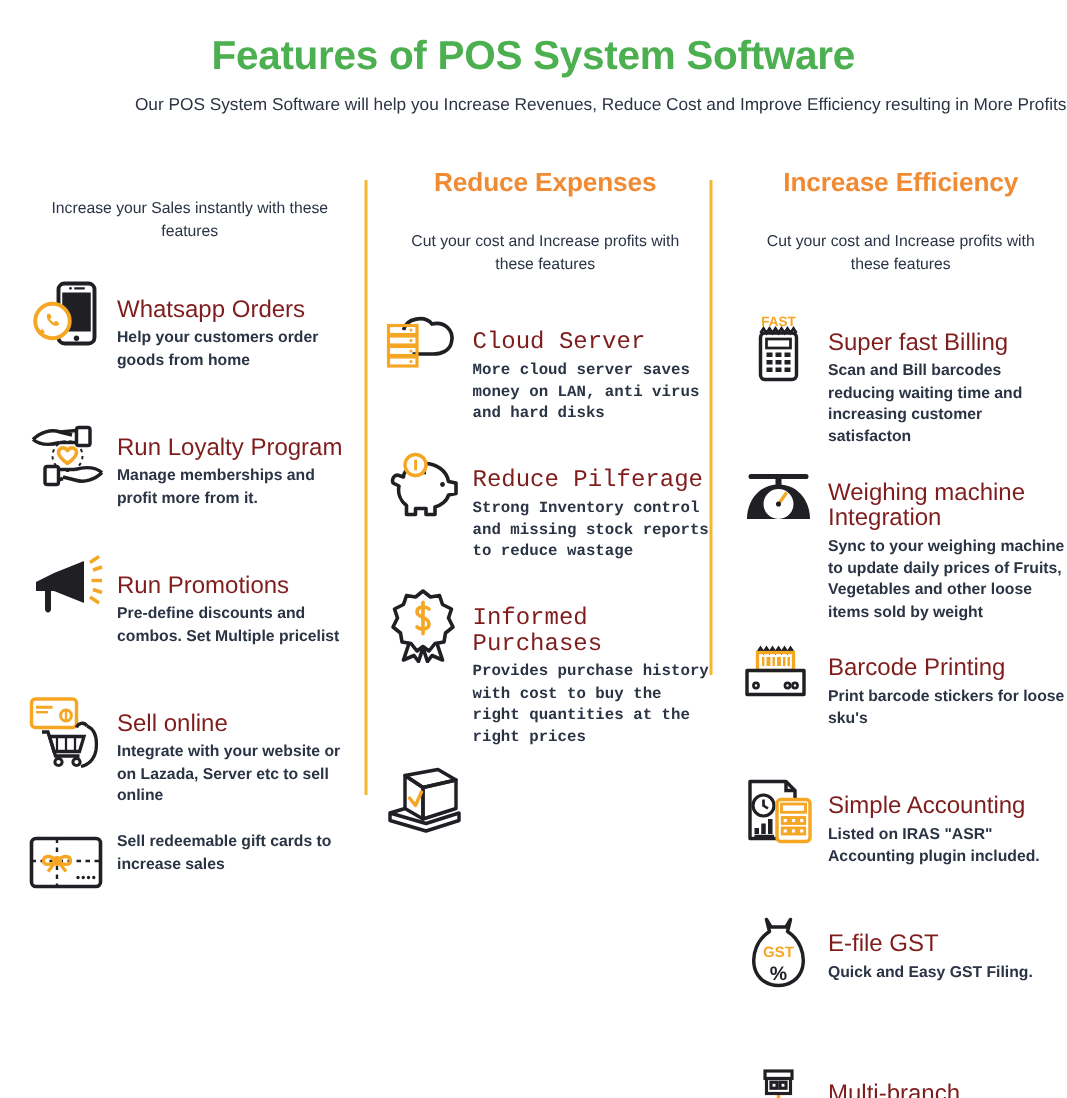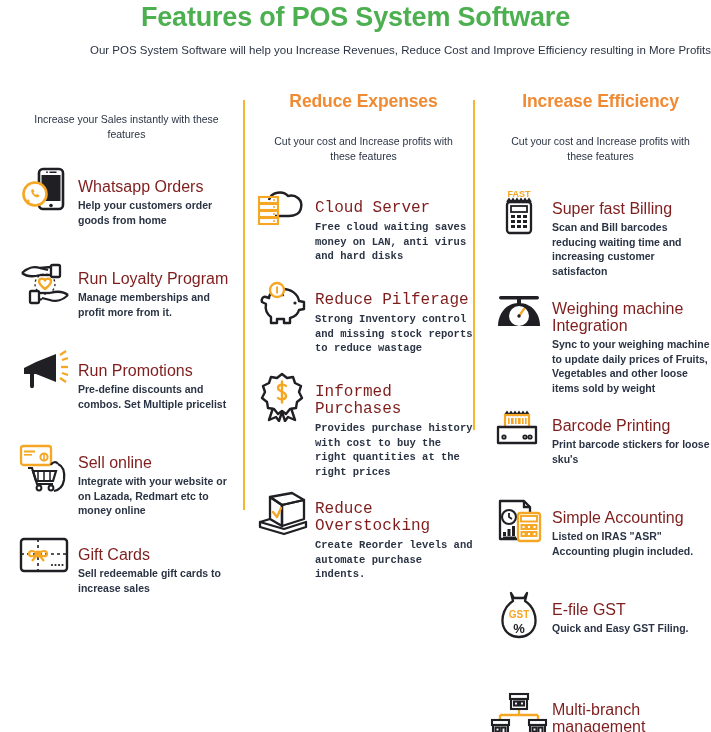--- a/index.html
+++ b/index.html
@@ -6,21 +6,21 @@
   html, body {
     margin: 0; padding: 0;
     width: 711px; height: 732px;
     background: #ffffff;
     font-family: "Liberation Sans", sans-serif;
     overflow: hidden;
   }
   .page { position: relative; width: 711px; height: 732px; background:#fff; }
 
   
-  .hero { text-align: center; }
+  .hero { padding-top: 20px; text-align: center; }
   .hero-title {
     color: #4cb050;
     font-size: 27px;
     font-weight: bold;
     letter-spacing: -0.2px;
     line-height: 34px;
     margin: 0;
   }
   .hero-sub {
     color: #2b3444;
@@ -205,42 +205,41 @@
               <path d="M15 29 L38 29 L35 39 L18 39 Z" fill="none" stroke="#1f1f24" stroke-width="2.2"></path>
               <path d="M20 29 L20 39 M26 29 L26 39 M32 29 L32 39" stroke="#1f1f24" stroke-width="1.5"></path>
               <circle cx="21" cy="46" r="2.4" fill="none" stroke="#1f1f24" stroke-width="2"></circle>
               <circle cx="33" cy="46" r="2.4" fill="none" stroke="#1f1f24" stroke-width="2"></circle>
               <path d="M40 22 C45 24, 47 30, 46 38 C45 44, 41 48, 36 49" fill="none" stroke="#1f1f24" stroke-width="2.2"></path>
               <path d="M40 22 C38 19, 34 20, 33 23" fill="none" stroke="#1f1f24" stroke-width="2.2"></path>
             </svg>
           </div>
           <div class="item-body">
             <h3 class="item-title">Sell online</h3>
-            <p class="item-text">Integrate with your website or on Lazada, Redmart etc to money online</p>
+            <p class="item-text">Integrate with your website or on Lazada, Server etc to sell online</p>
           </div>
         </div>
 
         <div class="item">
           <div class="item-icon">
             <svg width="54" height="44" viewBox="0 0 54 44">
               <rect x="3" y="5" width="46" height="32" rx="3" fill="none" stroke="#1f1f24" stroke-width="2.4"></rect>
               <path d="M20 5 L20 37" stroke="#1f1f24" stroke-width="1.6" stroke-dasharray="3 3"></path>
               <path d="M3 20 L49 20" stroke="#1f1f24" stroke-width="1.6" stroke-dasharray="3 3"></path>
               <path d="M20 20 C16 16, 11 16, 11 20 C11 23, 16 23, 20 20 Z" fill="none" stroke="#f5a623" stroke-width="2.2"></path>
               <path d="M20 20 C24 16, 29 16, 29 20 C29 23, 24 23, 20 20 Z" fill="none" stroke="#f5a623" stroke-width="2.2"></path>
               <circle cx="20" cy="20" r="2.3" fill="none" stroke="#f5a623" stroke-width="2.2"></circle>
               <path d="M18 22 L14 27 M22 22 L26 27" stroke="#f5a623" stroke-width="2.2"></path>
               <circle cx="34" cy="31" r="1.1" fill="#1f1f24"></circle>
               <circle cx="37.5" cy="31" r="1.1" fill="#1f1f24"></circle>
               <circle cx="41" cy="31" r="1.1" fill="#1f1f24"></circle>
               <circle cx="44.5" cy="31" r="1.1" fill="#1f1f24"></circle>
             </svg>
           </div>
           <div class="item-body">
-            <h3 class="item-title">Gift Cards</h3>
             <p class="item-text">Sell redeemable gift cards to increase sales</p>
           </div>
         </div>
 
       </div>
     </div>
 
     <div class="col col2">
       <div class="col-head">
         <h2 class="col-title">Reduce Expenses</h2>
@@ -257,21 +256,21 @@
               <rect x="4" y="23" width="19" height="6" fill="none" stroke="#f5a623" stroke-width="2.1"></rect>
               <rect x="4" y="30" width="19" height="6" fill="none" stroke="#f5a623" stroke-width="2.1"></rect>
               <circle cx="19" cy="12" r="1" fill="#f5a623"></circle>
               <circle cx="19" cy="19" r="1" fill="#f5a623"></circle>
               <circle cx="19" cy="26" r="1" fill="#f5a623"></circle>
               <circle cx="19" cy="33" r="1" fill="#f5a623"></circle>
             </svg>
           </div>
           <div class="item-body">
             <h3 class="item-title">Cloud Server</h3>
-            <p class="item-text">Free cloud waiting saves money on LAN, anti virus and hard disks</p>
+            <p class="item-text">More cloud server saves money on LAN, anti virus and hard disks</p>
           </div>
         </div>
 
         <div class="item">
           <div class="item-icon">
             <svg width="54" height="48" viewBox="0 0 54 48">
               <path d="M14 18 C14 13, 21 9, 28 9 C36 9, 43 14, 44 21 L49 22 L49 29 L44 30 C43 34, 39 37, 35 38 L35 43 L29 43 L29 39 L22 39 L22 43 L16 43 L16 37 C12 34, 10 29, 11 24 L7 22 C6 19, 8 16, 11 17 Z" fill="none" stroke="#1f1f24" stroke-width="2.4" stroke-linejoin="round"></path>
               <circle cx="40" cy="23" r="1.6" fill="#1f1f24"></circle>
               <rect x="20" y="14" width="9" height="2.2" fill="#1f1f24"></rect>
               <circle cx="22" cy="10" r="7" fill="#fff" stroke="#f5a623" stroke-width="2.3"></circle>
@@ -303,24 +302,20 @@
         <div class="item">
           <div class="item-icon">
             <svg width="56" height="48" viewBox="0 0 56 48">
               <path d="M16 8 L38 4 L50 11 L28 16 Z" fill="none" stroke="#1f1f24" stroke-width="2.3" stroke-linejoin="round"></path>
               <path d="M16 8 L16 30 L28 37 L28 16 Z" fill="none" stroke="#1f1f24" stroke-width="2.3" stroke-linejoin="round"></path>
               <path d="M28 16 L50 11 L50 30 L28 37 Z" fill="none" stroke="#1f1f24" stroke-width="2.3" stroke-linejoin="round"></path>
               <path d="M19 23 L23 28 L27 19" fill="none" stroke="#f5a623" stroke-width="2.3" stroke-linecap="round" stroke-linejoin="round"></path>
               <path d="M6 38 L30 45 L52 38 L52 33 L30 40 L6 33 Z" fill="none" stroke="#1f1f24" stroke-width="2.3" stroke-linejoin="round"></path>
               <path d="M6 33 L16 30" stroke="#1f1f24" stroke-width="2.3"></path>
             </svg>
-          </div>
-          <div class="item-body">
-            <h3 class="item-title">Reduce Overstocking</h3>
-            <p class="item-text">Create Reorder levels and automate purchase indents.</p>
           </div>
         </div>
 
       </div>
     </div>
 
     <div class="col col3">
       <div class="col-head">
         <h2 class="col-title">Increase Efficiency</h2>
         <p class="col-desc">Cut your cost and Increase profits with these features</p>

